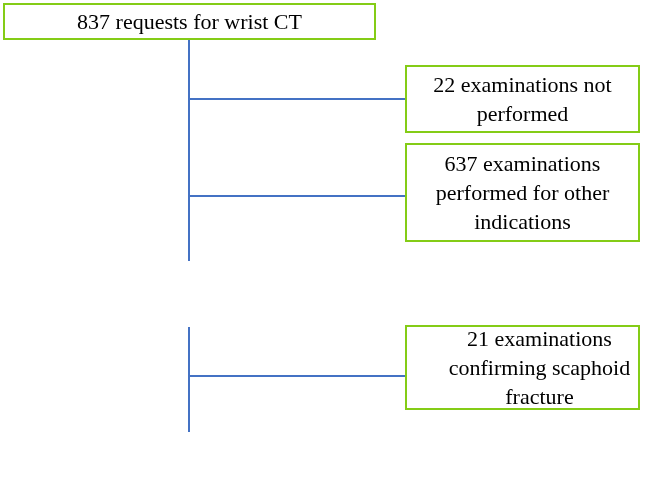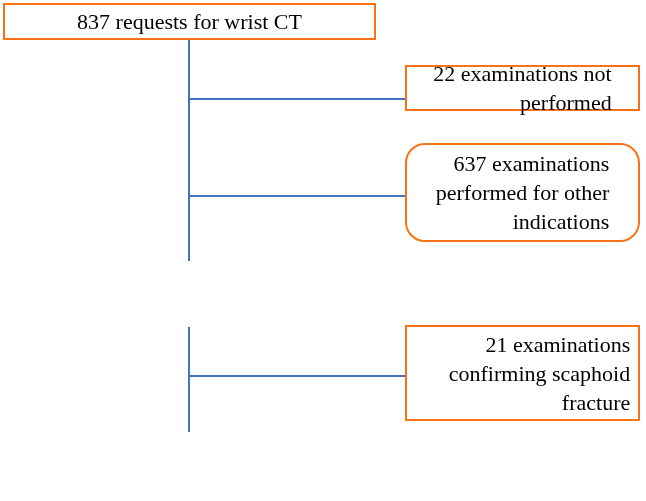--- a/index.html
+++ b/index.html
@@ -11,44 +11,44 @@
     position: relative;
     width: 646px;
     height: 501px;
     background: #ffffff;
     font-family: "Liberation Serif", "DejaVu Serif", serif;
     overflow: hidden;
   }
   .flow-box {
     position: absolute;
     box-sizing: border-box;
-    border: 2px solid #f97316;
+    border: 2px solid #84cc16;
     background: #ffffff;
     color: #000000;
     font-size: 22px;
     line-height: 29px;
-    text-align: right;
+    text-align: center;
     white-space: pre-line;
     display: flex;
     align-items: center;
     justify-content: center;
     padding: 0 2px;
     z-index: 2;
   }
   .connector {
     position: absolute;
     background: #4472C4;
     z-index: 1;
   }
   
   .box-requests          { left: 3px;   top: 3px;   width: 373px; height: 37px; }
-  .box-not-performed     { left: 405px; top: 65px;  width: 235px; height: 46px; }
-  .box-other-indications { left: 405px; top: 143px; width: 235px; height: 99px; border-radius: 20px; }
+  .box-not-performed     { left: 405px; top: 65px;  width: 235px; height: 68px; }
+  .box-other-indications { left: 405px; top: 143px; width: 235px; height: 99px; }
   .box-suspect           { left: 3px;   top: 261px; width: 374px; height: 66px; }
-  .box-confirming        { left: 405px; top: 325px; width: 235px; height: 96px; padding-left: 36px; }
+  .box-confirming        { left: 405px; top: 325px; width: 235px; height: 85px; padding-left: 36px; }
   .box-ruling-out        { left: 3px;   top: 432px; width: 374px; height: 65px; }
   
   .v-trunk-top     { left: 188px; top: 40px;  width: 2px;   height: 221px; }
   .h-not-performed { left: 189px; top: 98px;  width: 216px; height: 2px; }
   .h-other         { left: 189px; top: 195px; width: 216px; height: 2px; }
   .v-trunk-bottom  { left: 188px; top: 327px; width: 2px;   height: 105px; }
   .h-confirming    { left: 189px; top: 375px; width: 216px; height: 2px; }
 </style>
 </head>
 <body>

